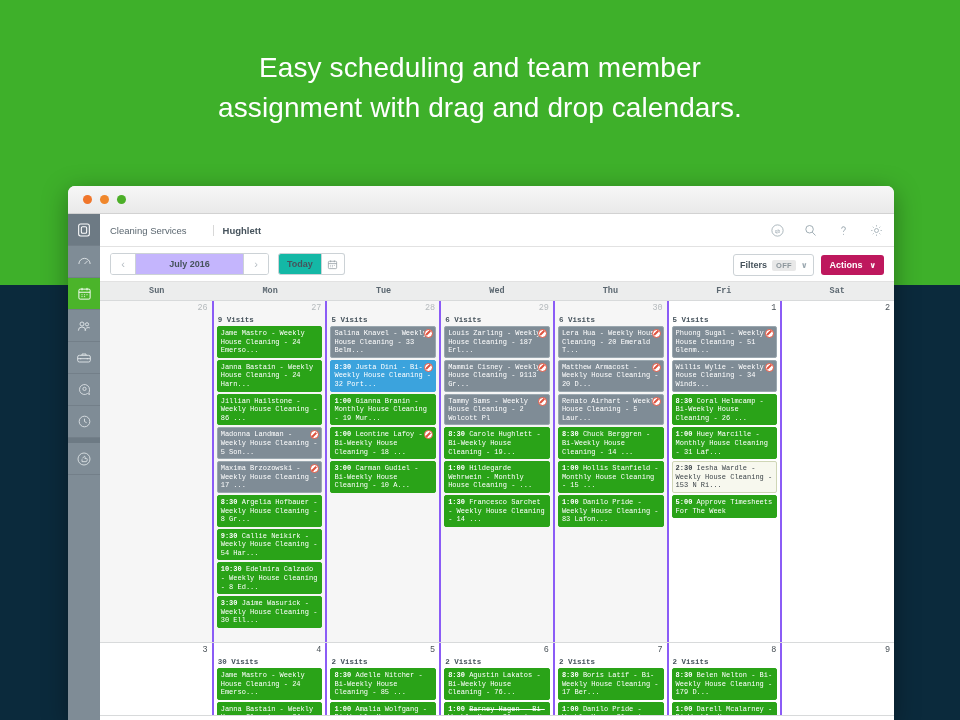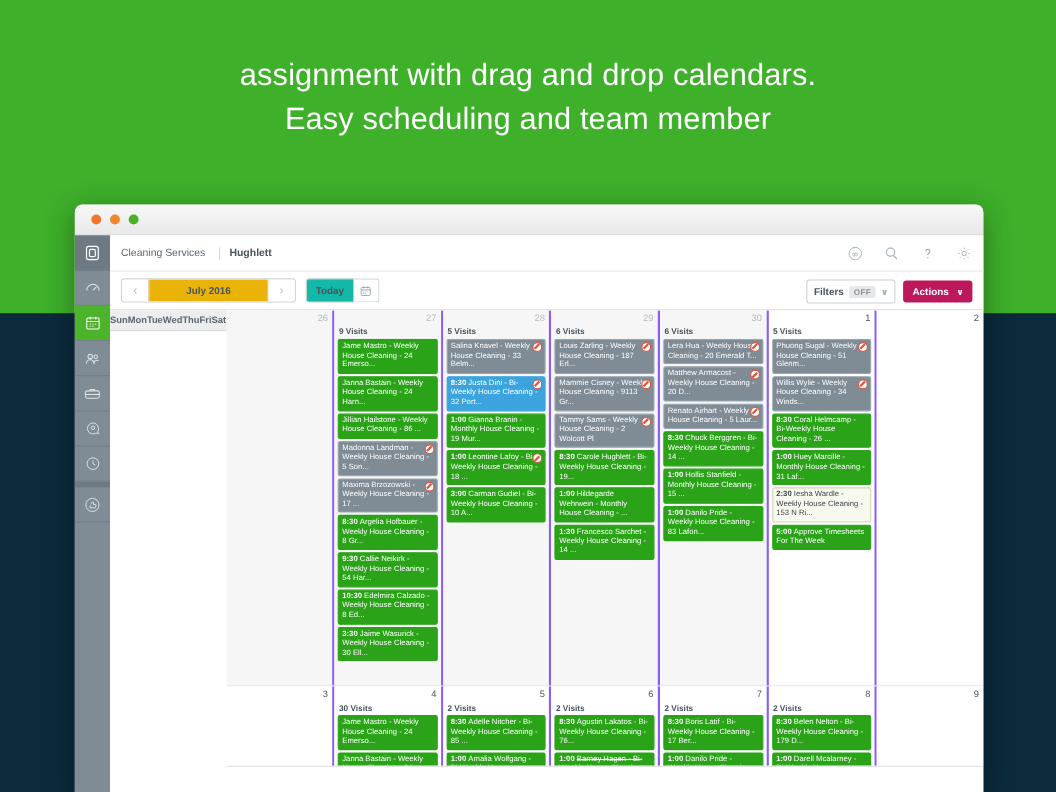--- a/index.html
+++ b/index.html
@@ -48,36 +48,36 @@
   .side-gap{height:5px;background:#6d7a84;}
 
   
   #main{flex:1;background:#fff;display:flex;flex-direction:column;min-width:0;}
 
   #topbar{
     height:32px;border-bottom:1px solid #e2e2e2;display:flex;align-items:center;
     padding:0 10px;position:relative;background:#fff;
   }
   #crumb{display:flex;align-items:center;font-size:9.5px;color:#5b6770;}
-  #crumb .c1{padding-right:12px;border-right:1px solid #d8d8d8;}
+  #crumb .c1{padding-right:26px;border-right:1px solid #d8d8d8;}
   #crumb .c2{padding-left:9px;font-weight:bold;color:#46535c;}
   #topicons{position:absolute;right:10px;top:0;height:32px;display:flex;align-items:center;gap:18px;}
   .topicon{width:15px;height:15px;color:#9aa7af;}
 
   #toolbar{
     height:34px;display:flex;align-items:center;padding:0 10px;
     border-bottom:1px solid #e2e2e2;position:relative;background:#fff;
   }
   .navgroup{display:flex;border:1px solid #ccd2d6;border-radius:3px;overflow:hidden;height:20px;}
   .navbtn{
     width:24px;display:flex;align-items:center;justify-content:center;
     background:#fff;color:#b4bcc2;font-size:11px;
   }
   .navlabel{
-    width:107px;background:#eab308;display:flex;align-items:center;justify-content:center;
+    width:107px;background:#c4b5fd;display:flex;align-items:center;justify-content:center;
     font-size:9px;font-weight:bold;color:#46535c;
     border-left:1px solid #ccd2d6;border-right:1px solid #ccd2d6;
   }
   #todaybtn{
     margin-left:9px;height:20px;border:1px solid #ccd2d6;border-radius:3px 0 0 3px;
     background:#14b8a6;display:flex;align-items:center;padding:0 8px;
     font-size:9px;font-weight:bold;color:#46535c;
   }
   #calbtn{
     height:20px;width:22px;border:1px solid #ccd2d6;border-left:none;border-radius:0 3px 3px 0;
@@ -94,21 +94,21 @@
     font-size:7.5px;letter-spacing:.3px;
   }
   #filters .cv{color:#9aa7af;font-size:8px;}
   #actions{
     margin-left:7px;height:20px;background:#be185d;border-radius:3px;color:#fff;
     display:flex;align-items:center;padding:0 8px;gap:7px;font-size:9px;font-weight:bold;
   }
   #actions .cv{font-size:8px;}
 
   
-  #calendar{flex:1;display:flex;flex-direction:row;min-height:0;overflow:hidden;}
+  #calendar{flex:1;display:flex;flex-direction:column;min-height:0;overflow:hidden;font-family:Liberation Mono, monospace;}
   #dow{display:flex;background:#eceded;border-bottom:1px solid #d8dadb;height:18px;}
   .dow-cell{
     flex:1;display:flex;align-items:center;justify-content:center;
     font-size:8.5px;font-weight:bold;color:#5b6770;
   }
   .week{display:flex;border-bottom:1px solid #d8dadb;}
   .week.w1{height:341px;}
   .week.w2{height:72px;}
   .daycell{
     flex:1;min-width:0;border-right:2px solid #8b5cf6;background:#f6f6f6;
@@ -142,22 +142,22 @@
   }
   .ev-clip{display:block;}
 </style>
 </head>
 <body>
 
 <div id="bg-green"></div>
 <div id="bg-navy"></div>
 
 <div id="headline">
+  <div>Easy scheduling and team member</div>
   <div>assignment with drag and drop calendars.</div>
-  <div>Easy scheduling and team member</div>
 </div>
 
 <div id="window">
 
   <div id="titlebar">
     <span class="dot d1"></span>
     <span class="dot d2"></span>
     <span class="dot d3"></span>
   </div>
 

